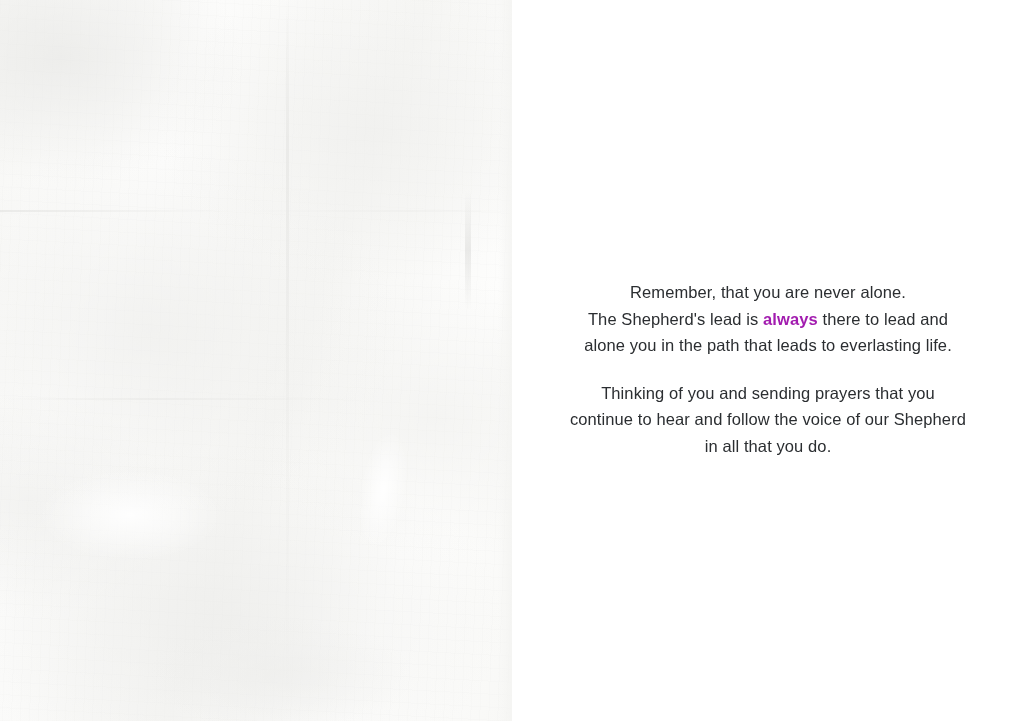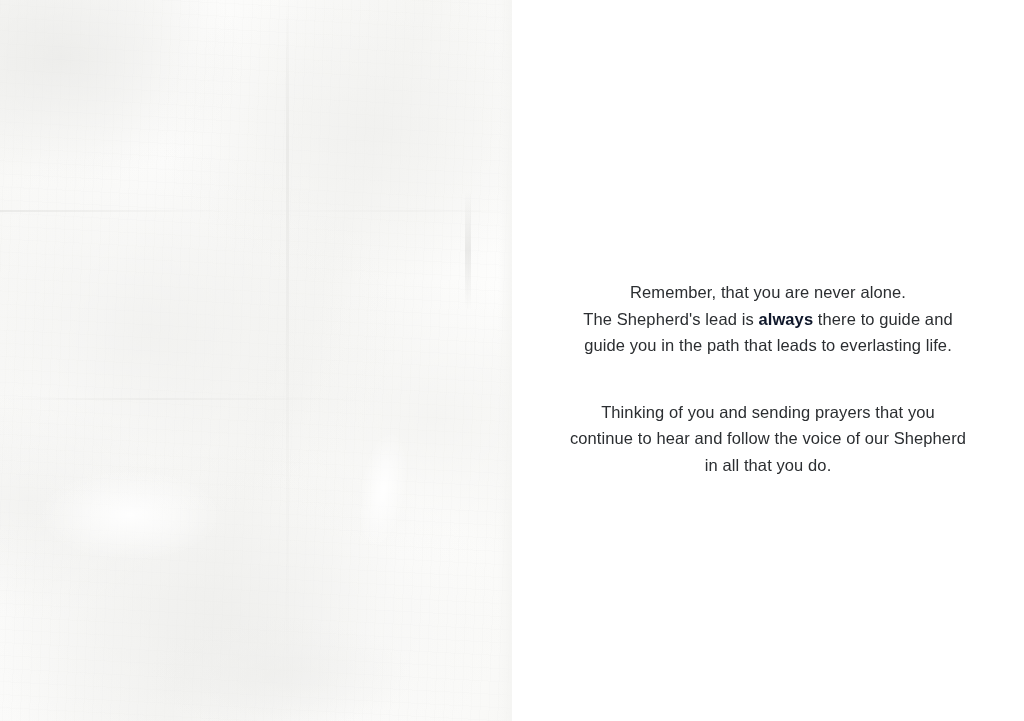--- a/index.html
+++ b/index.html
@@ -102,25 +102,25 @@
     text-align: center;
     color: #2b2e31;
     font-size: 16.5px;
     line-height: 26.5px;
     letter-spacing: 0.1px;
   }
   .message-block p {
     margin: 0;
   }
   .message-block p + p {
-    margin-top: 40px;
+    margin-top: 21px;
   }
   .message-block b {
     font-weight: 700;
-    color: #0f172a;
+    color: #a21caf;
   }
 </style>
 </head>
 <body>
 
 <div class="spread">
 
   <div class="page-left">
     <div class="tex"></div>
     <div class="tex2"></div>
@@ -129,18 +129,18 @@
     <div class="streak-c"></div>
     <div class="streak-d"></div>
     <div class="blotch-1"></div>
     <div class="blotch-2"></div>
     <div class="blotch-3"></div>
     <div class="edge-shadow"></div>
   </div>
 
   <div class="page-right">
     <div class="message-block">
-      <p><span>Remember, that you are never alone.</span><br><span>The Shepherd's lead is </span><b>always</b><span> there to guide and guide you in the path that leads to everlasting life.</span></p>
+      <p><span>Remember, that you are never alone.</span><br><span>The Shepherd's lead is </span><b>always</b><span> there to lead and alone you in the path that leads to everlasting life.</span></p>
       <p>Thinking of you and sending prayers that you continue to hear and follow the voice of our Shepherd in all that you do.</p>
     </div>
   </div>
 
 </div>
 
 </body></html>

